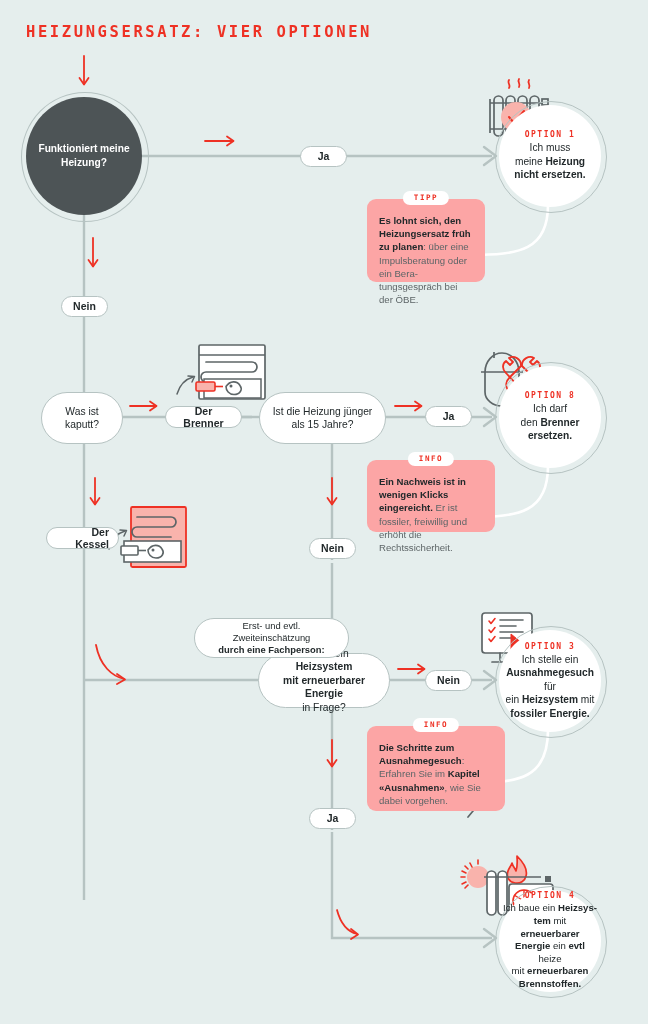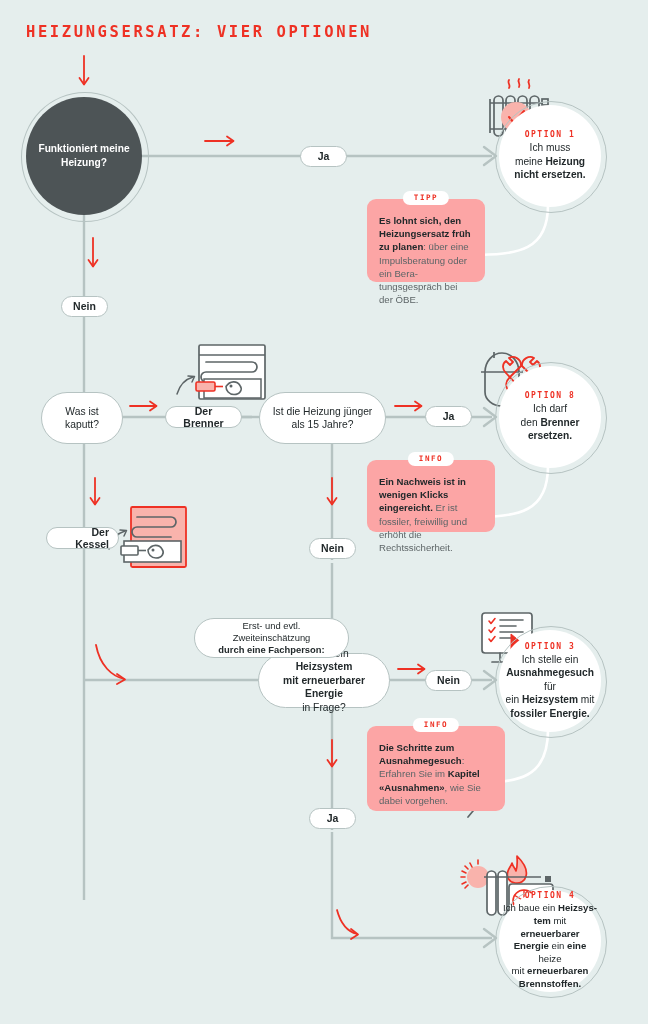--- a/index.html
+++ b/index.html
@@ -418,21 +418,21 @@
         <b>fossiler Energie.</b>
       </div>
     </div>
 
     <div class="opt-ring" style="left:495px;top:886px;width:110px;height:110px;"></div>
     <div class="opt-circle" style="left:499px;top:890px;width:102px;height:102px;padding:6px 4px;">
       <div class="opt-label">OPTION 4</div>
       <div class="opt-text" style="font-size:9.6px;">
         <span>Ich baue ein </span><b>Heizsys-</b><br>
         <b>tem</b><span> mit </span><b>erneuerbarer</b><br>
-        <b>Energie</b><span> ein </span><b>eine</b><span> heize</span><br>
+        <b>Energie</b><span> ein </span><b>evtl</b><span> heize</span><br>
         <span>mit </span><b>erneuerbaren</b><br>
         <b>Brennstoffen.</b>
       </div>
     </div>
 
     <div class="callout" style="left:367px;top:199px;width:118px;height:83px;">
       <div class="callout-tag">TIPP</div>
       <div class="callout-body">
         <b>Es lohnt sich, den Hei­zungsersatz früh zu planen</b><span>: über eine Impuls­beratung oder ein Bera­tungsgespräch bei der ÖBE.</span>
       </div>

